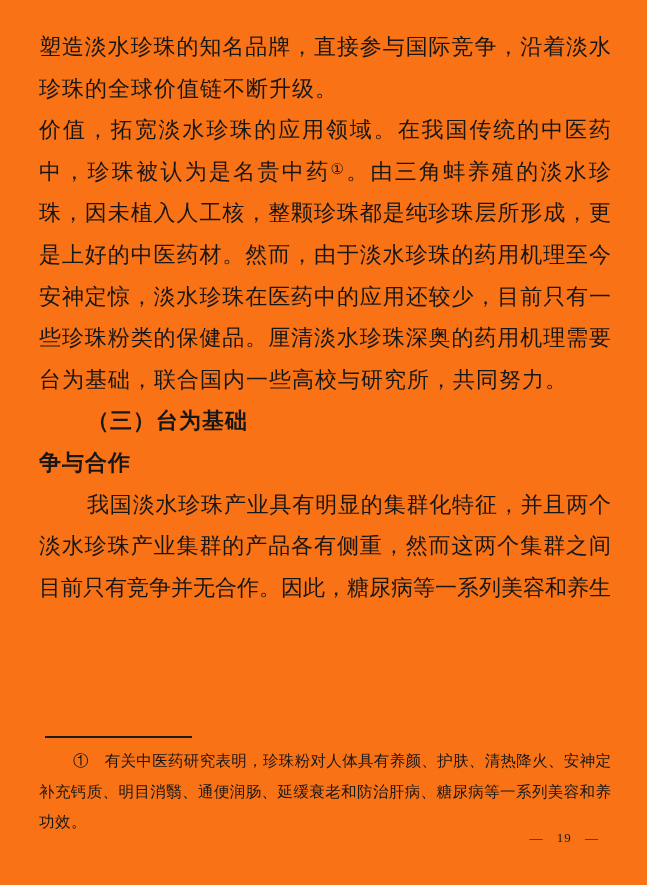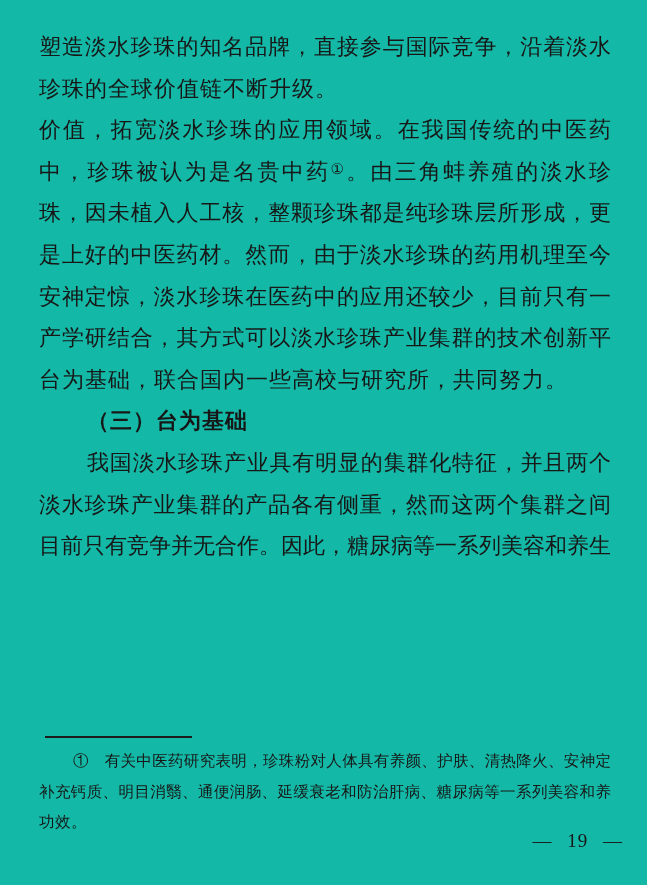--- a/index.html
+++ b/index.html
@@ -1,21 +1,21 @@
 <!DOCTYPE html>
 <html><head>
 <meta charset="utf-8">
 <style>
   html, body { margin: 0; padding: 0; background: #e9e9e9; }
   .page {
     position: relative;
     width: 647px;
     height: 885px;
     margin: 0 auto;
-    background: #14b8a6;
+    background: #f97316;
     color: #171717;
     font-family: "Liberation Serif", "DejaVu Serif", serif;
     overflow: hidden;
   }
   
   .body-text {
     position: absolute;
     left: 39px;
     top: 26px;
     width: 572px;
@@ -58,42 +58,43 @@
     text-align: justify;
     overflow: hidden;
   }
   .fline.fill { text-align-last: justify; }
   .fline.end  { text-align-last: left; letter-spacing: 0.5px; }
   .fline.indent { text-indent: 34px; }
   
   .page-number {
     position: absolute;
     top: 830px;
-    right: 24px;
-    font-size: 19px;
+    right: 48px;
+    font-size: 13px;
     letter-spacing: 1px;
     word-spacing: 9px;
     color: #171717;
   }
 </style>
 </head>
 <body>
 
 <div class="page">
   <div class="body-text">
       <div class="bline fill">塑造淡水珍珠的知名品牌，直接参与国际竞争，沿着淡水</div>
       <div class="bline end">珍珠的全球价值链不断升级。</div>
       <div class="bline fill">价值，拓宽淡水珍珠的应用领域。在我国传统的中医药</div>
       <div class="bline fill"><span>中，珍珠被认为是名贵中药</span><span class="sup">①</span><span>。由三角蚌养殖的淡水珍</span></div>
       <div class="bline fill">珠，因未植入人工核，整颗珍珠都是纯珍珠层所形成，更</div>
       <div class="bline fill">是上好的中医药材。然而，由于淡水珍珠的药用机理至今</div>
       <div class="bline fill">安神定惊，淡水珍珠在医药中的应用还较少，目前只有一</div>
-      <div class="bline fill">产学研结合，其方式可以淡水珍珠产业集群的技术创新平</div>
+      <div class="bline fill">些珍珠粉类的保健品。厘清淡水珍珠深奥的药用机理需要</div>
       <div class="bline end">台为基础，联合国内一些高校与研究所，共同努力。</div>
       <div class="bline end bold indent">（三）台为基础</div>
+      <div class="bline end bold">争与合作</div>
       <div class="bline fill indent">我国淡水珍珠产业具有明显的集群化特征，并且两个</div>
       <div class="bline fill">淡水珍珠产业集群的产品各有侧重，然而这两个集群之间</div>
       <div class="bline fill">目前只有竞争并无合作。因此，糖尿病等一系列美容和养生</div>
     </div>
   <div class="footnote-sep"></div>
   <div class="footnote">
       <div class="fline fill indent">①　有关中医药研究表明，珍珠粉对人体具有养颜、护肤、清热降火、安神定惊、</div>
       <div class="fline fill">补充钙质、明目消翳、通便润肠、延缓衰老和防治肝病、糖尿病等一系列美容和养生</div>
       <div class="fline end">功效。</div>
     </div>

